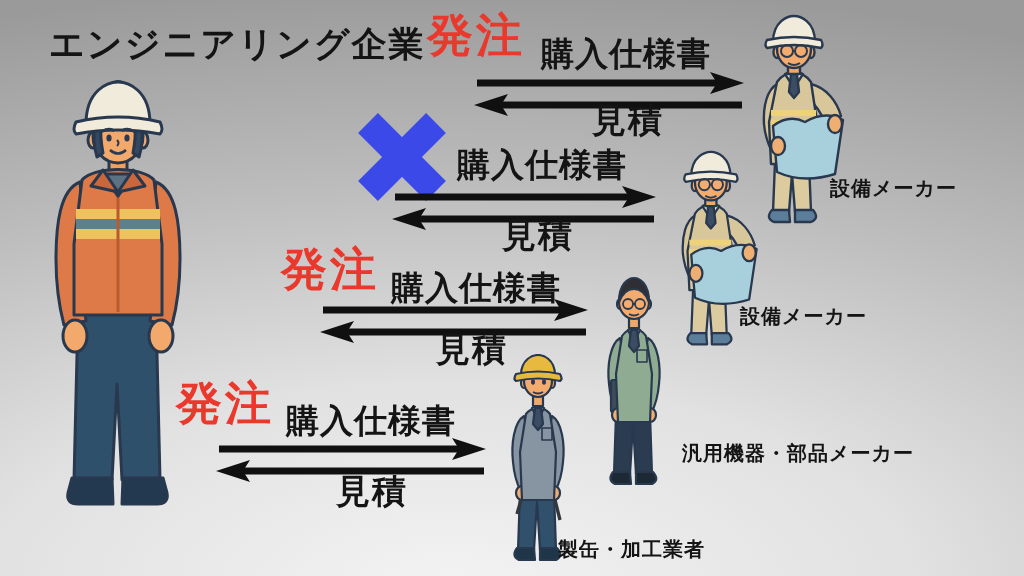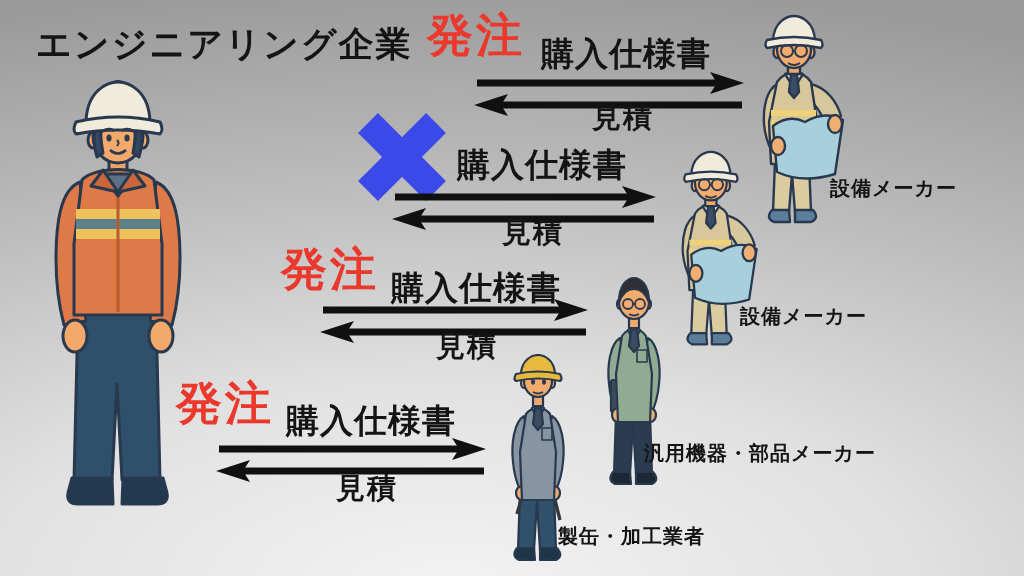--- a/index.html
+++ b/index.html
@@ -6,21 +6,21 @@
   #stage{
     position:relative;width:1024px;height:576px;overflow:hidden;
     background: radial-gradient(135% 105% at 44% 102%, #f3f3f3 0%, #e1e1e1 34%, #bdbdbd 66%, #9a9a9a 100%);
     font-family:"Liberation Sans","DejaVu Sans",sans-serif;color:#141414;
   }
   .abs{position:absolute;}
   .jp{font-weight:900;line-height:1.12;white-space:nowrap;color:#141414;}
   .title{font-size:35px;letter-spacing:2px;}
   .order{font-size:46px;color:#ea382c;letter-spacing:3px;}
   .req{font-size:33px;letter-spacing:1px;text-align:right;}
-  .resp{font-size:29px;letter-spacing:2px;}
+  .resp{font-size:34px;letter-spacing:2px;}
   .partner{font-size:20px;letter-spacing:1px;}
   svg{display:block;}
   .row{display:contents;}
 </style>
 </head>
 <body>
 
 <div id="stage">
 
   
@@ -185,21 +185,21 @@
       <path d="M26,20 Q48,15 70,20 Q73,25 70,27 Q48,22 26,27 Q23,25 26,20 Z" fill="#e7b93e"></path>
     </g>
     <g fill="#2b3a50" stroke="none">
       <ellipse cx="43" cy="28" rx="2" ry="2.8"></ellipse>
       <ellipse cx="54" cy="28" rx="2" ry="2.8"></ellipse>
     </g>
     <path d="M43,38 Q48,41 53,38" stroke="#2b3a50" stroke-width="1.8" fill="none"></path>
   </svg>
 
   
-  <div class="abs jp title" style="left:36px;top:24px">エンジニアリング企業</div>
+  <div class="abs jp title" style="left:49px;top:24px">エンジニアリング企業</div>
 
   
   <div class="row">
     <div class="abs jp order" style="left:427px;top:10px">発注</div>
     <div class="abs jp req" style="left:541px;top:36px">購入仕様書</div>
     <svg class="abs" style="left:472px;top:72px" width="274" height="46" viewBox="0 0 274 46">
       <line x1="5" y1="11" x2="246" y2="11" stroke="#101010" stroke-width="7"></line>
       <polygon points="272,11 238,0 245,11 238,22" fill="#101010"></polygon>
       <line x1="28" y1="33" x2="270" y2="33" stroke="#101010" stroke-width="7"></line>
       <polygon points="2,33 36,22 29,33 36,44" fill="#101010"></polygon>
@@ -229,30 +229,30 @@
   <div class="row">
     <div class="abs jp order" style="left:281px;top:244px">発注</div>
     <div class="abs jp req" style="left:391px;top:270px">購入仕様書</div>
     <svg class="abs" style="left:318px;top:299px" width="272" height="46" viewBox="0 0 272 46">
       <line x1="5" y1="11" x2="244" y2="11" stroke="#101010" stroke-width="7"></line>
       <polygon points="270,11 236,0 243,11 236,22" fill="#101010"></polygon>
       <line x1="28" y1="33" x2="268" y2="33" stroke="#101010" stroke-width="7"></line>
       <polygon points="2,33 36,22 29,33 36,44" fill="#101010"></polygon>
     </svg>
     <div class="abs jp resp" style="left:436px;top:330px">見積</div>
-    <div class="abs jp partner" style="left:644px;top:442px">汎用機器・部品メーカー</div>
+    <div class="abs jp partner" style="left:682px;top:442px">汎用機器・部品メーカー</div>
   </div>
 
   
   <div class="row">
     <div class="abs jp order" style="left:176px;top:378px">発注</div>
     <div class="abs jp req" style="left:286px;top:403px">購入仕様書</div>
     <svg class="abs" style="left:214px;top:438px" width="274" height="46" viewBox="0 0 274 46">
       <line x1="5" y1="11" x2="246" y2="11" stroke="#101010" stroke-width="7"></line>
       <polygon points="272,11 238,0 245,11 238,22" fill="#101010"></polygon>
       <line x1="28" y1="33" x2="270" y2="33" stroke="#101010" stroke-width="7"></line>
       <polygon points="2,33 36,22 29,33 36,44" fill="#101010"></polygon>
     </svg>
     <div class="abs jp resp" style="left:336px;top:472px">見積</div>
-    <div class="abs jp partner" style="left:558px;top:525px">製缶・加工業者</div>
+    <div class="abs jp partner" style="left:558px;top:538px">製缶・加工業者</div>
   </div>
 
 </div>
 
 </body></html>

